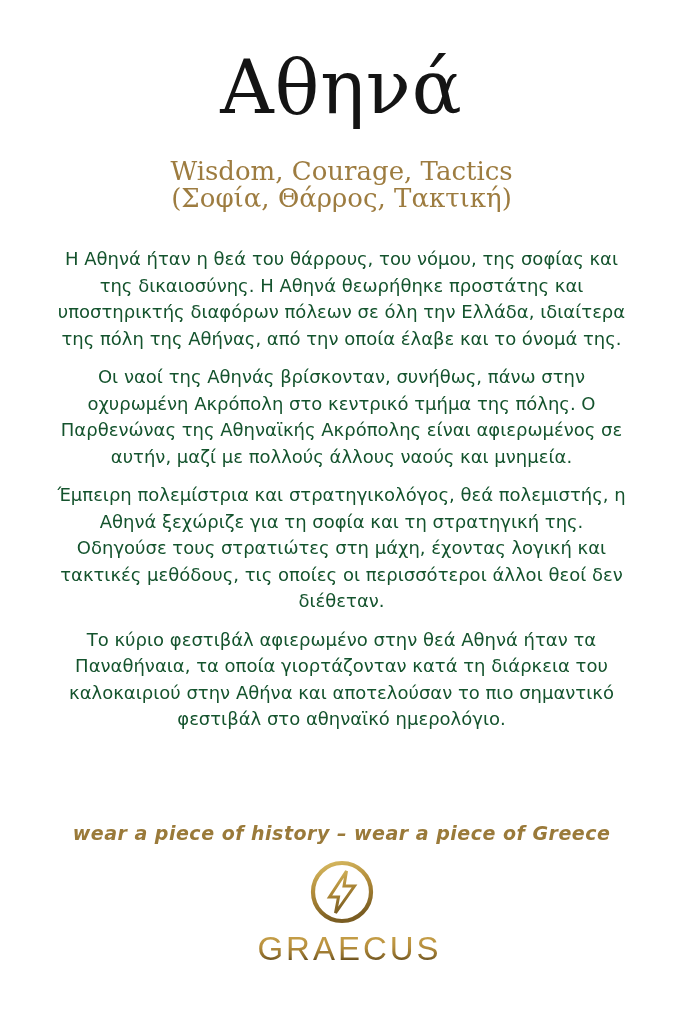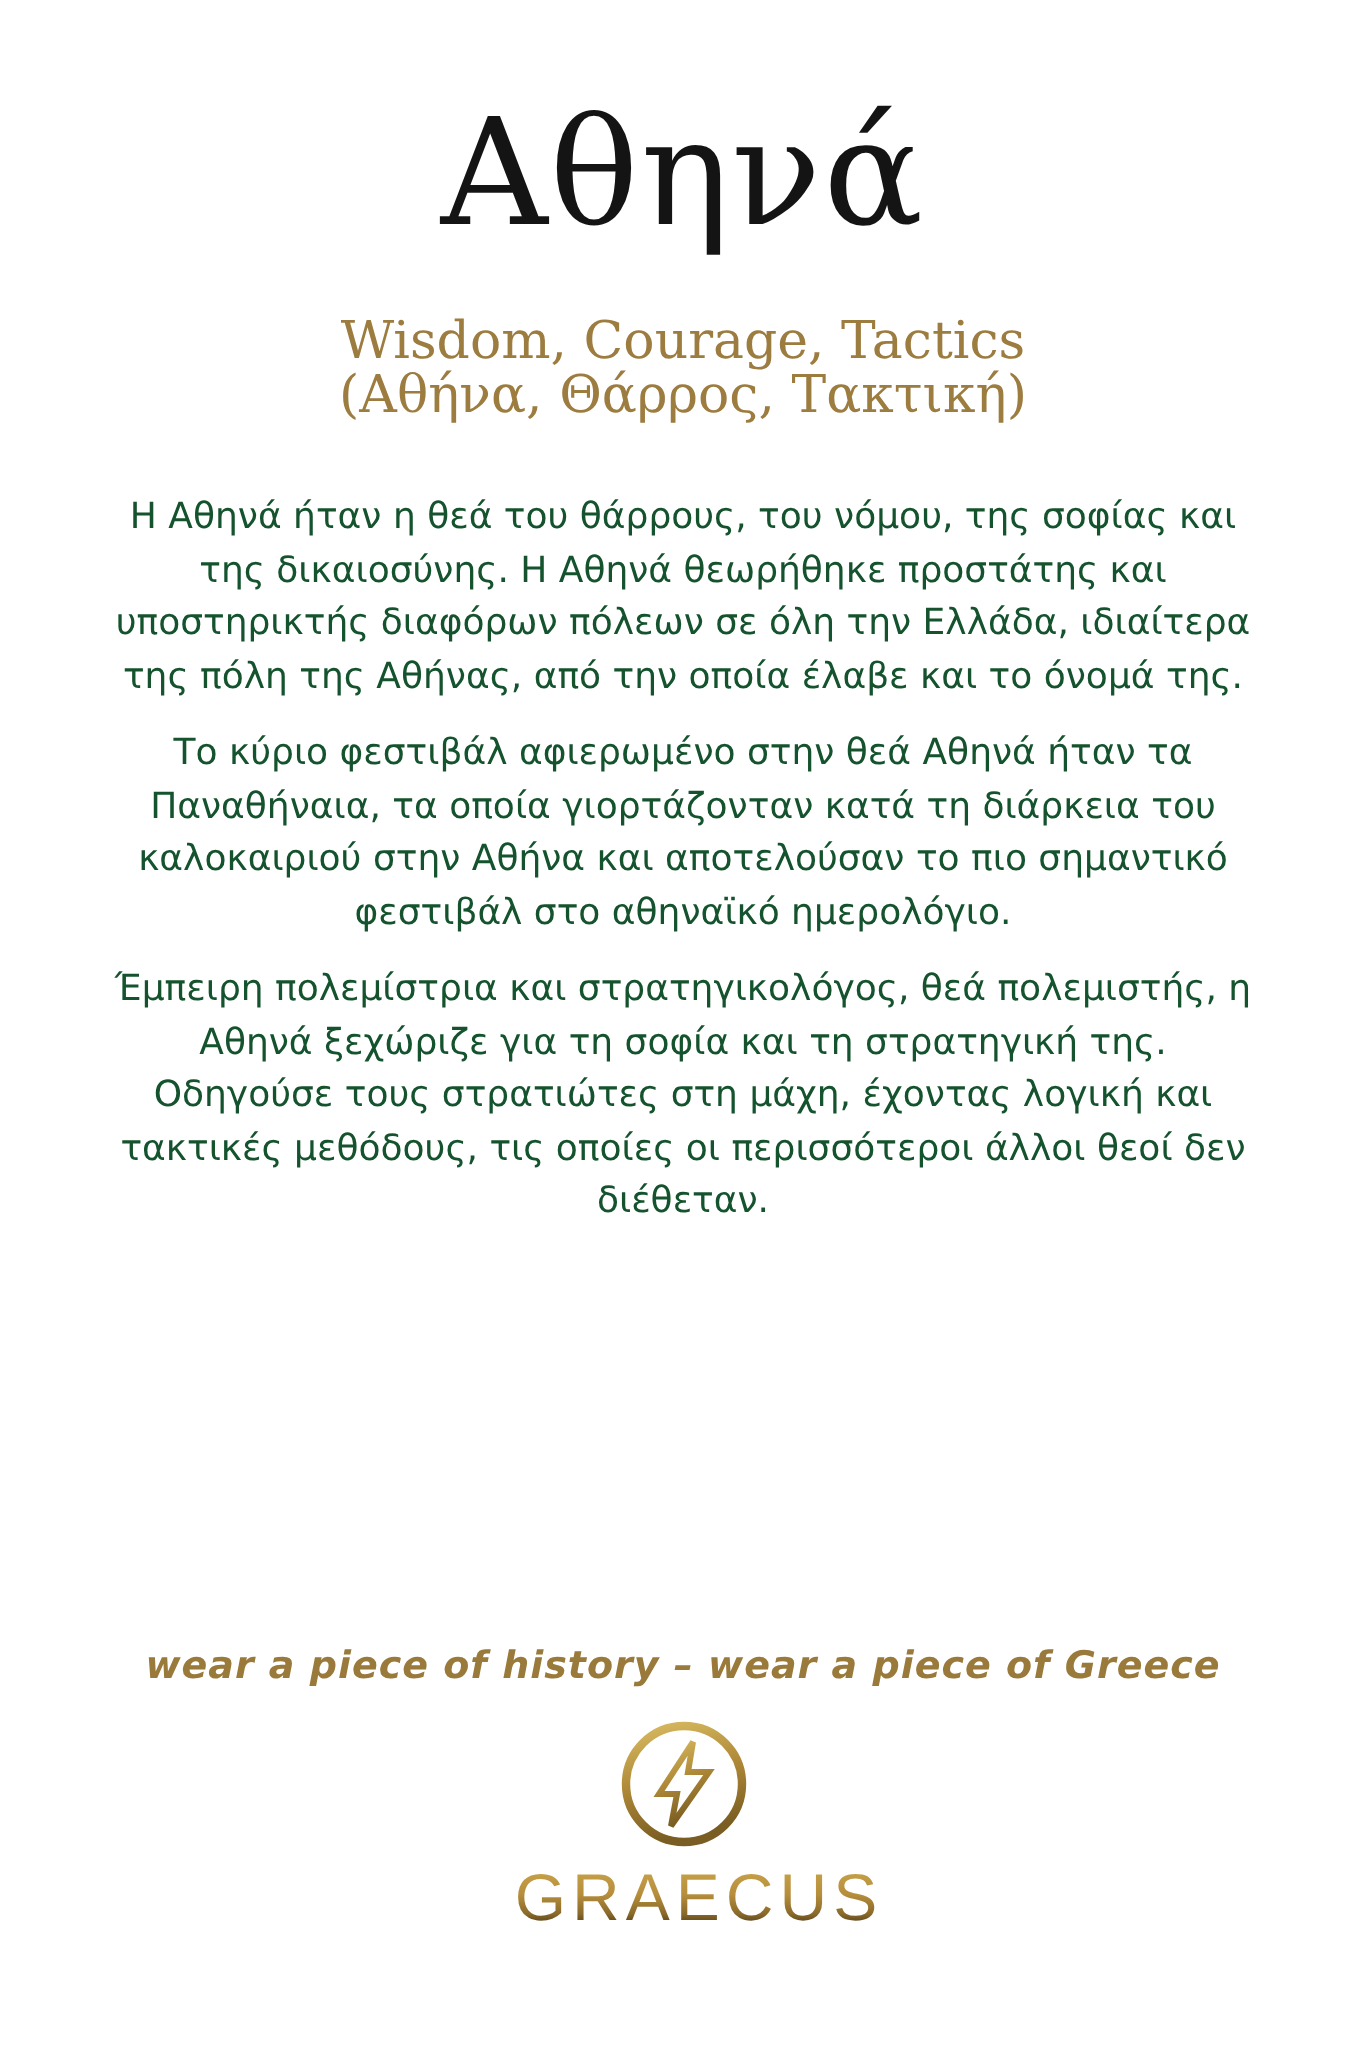--- a/index.html
+++ b/index.html
@@ -71,27 +71,28 @@
 </style>
 </head>
 <body>
 
 <div class="page">
 
   <div class="title">Αθηνά</div>
 
   <div class="subtitle">
     <div>Wisdom, Courage, Tactics</div>
-    <div>(Αθήνα, Θάρρος, Τακτική)</div>
+    <div>(Σοφία, Θάρρος, Τακτική)</div>
   </div>
 
   <div class="content">
     <p>Η Αθηνά ήταν η θεά του θάρρους, του νόμου, της σοφίας και της δικαιοσύνης. Η Αθηνά θεωρήθηκε προστάτης και υποστηρικτής διαφόρων πόλεων σε όλη την Ελλάδα, ιδιαίτερα της πόλη της Αθήνας, από την οποία έλαβε και το όνομά της.</p>
+    <p>Οι ναοί της Αθηνάς βρίσκονταν, συνήθως, πάνω στην οχυρωμένη Ακρόπολη στο κεντρικό τμήμα της πόλης. Ο Παρθενώνας της Αθηναϊκής Ακρόπολης είναι αφιερωμένος σε αυτήν, μαζί με πολλούς άλλους ναούς και μνημεία.</p>
+    <p>Έμπειρη πολεμίστρια και στρατηγικολόγος, θεά πολεμιστής, η Αθηνά ξεχώριζε για τη σοφία και τη στρατηγική της. Οδηγούσε τους στρατιώτες στη μάχη, έχοντας λογική και τακτικές μεθόδους, τις οποίες οι περισσότεροι άλλοι θεοί δεν διέθεταν.</p>
     <p>Το κύριο φεστιβάλ αφιερωμένο στην θεά Αθηνά ήταν τα Παναθήναια, τα οποία γιορτάζονταν κατά τη διάρκεια του καλοκαιριού στην Αθήνα και αποτελούσαν το πιο σημαντικό φεστιβάλ στο αθηναϊκό ημερολόγιο.</p>
-    <p>Έμπειρη πολεμίστρια και στρατηγικολόγος, θεά πολεμιστής, η Αθηνά ξεχώριζε για τη σοφία και τη στρατηγική της. Οδηγούσε τους στρατιώτες στη μάχη, έχοντας λογική και τακτικές μεθόδους, τις οποίες οι περισσότεροι άλλοι θεοί δεν διέθεταν.</p>
   </div>
 
   <div class="tagline">wear a piece of history – wear a piece of Greece</div>
 
   <div class="logo-wrap">
     <svg width="66" height="66" viewBox="0 0 66 66">
       <defs>
         <linearGradient id="gold-grad" x1="0" y1="0" x2="0.25" y2="1">
           <stop offset="0" stop-color="#d9bc63"></stop>
           <stop offset="0.5" stop-color="#b08a38"></stop>

